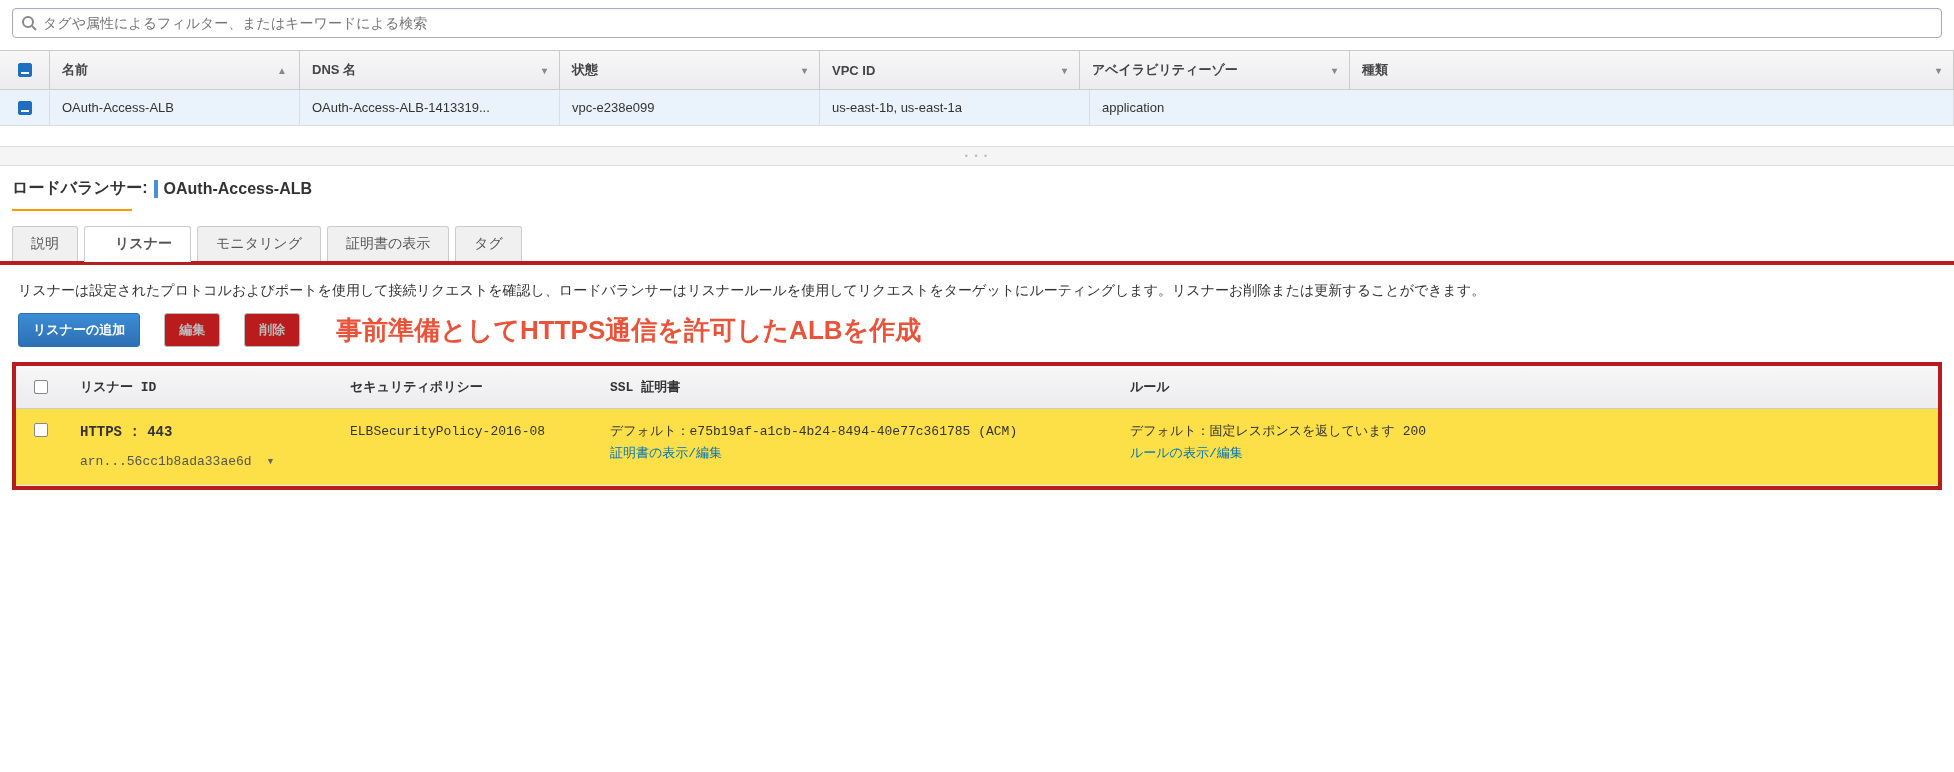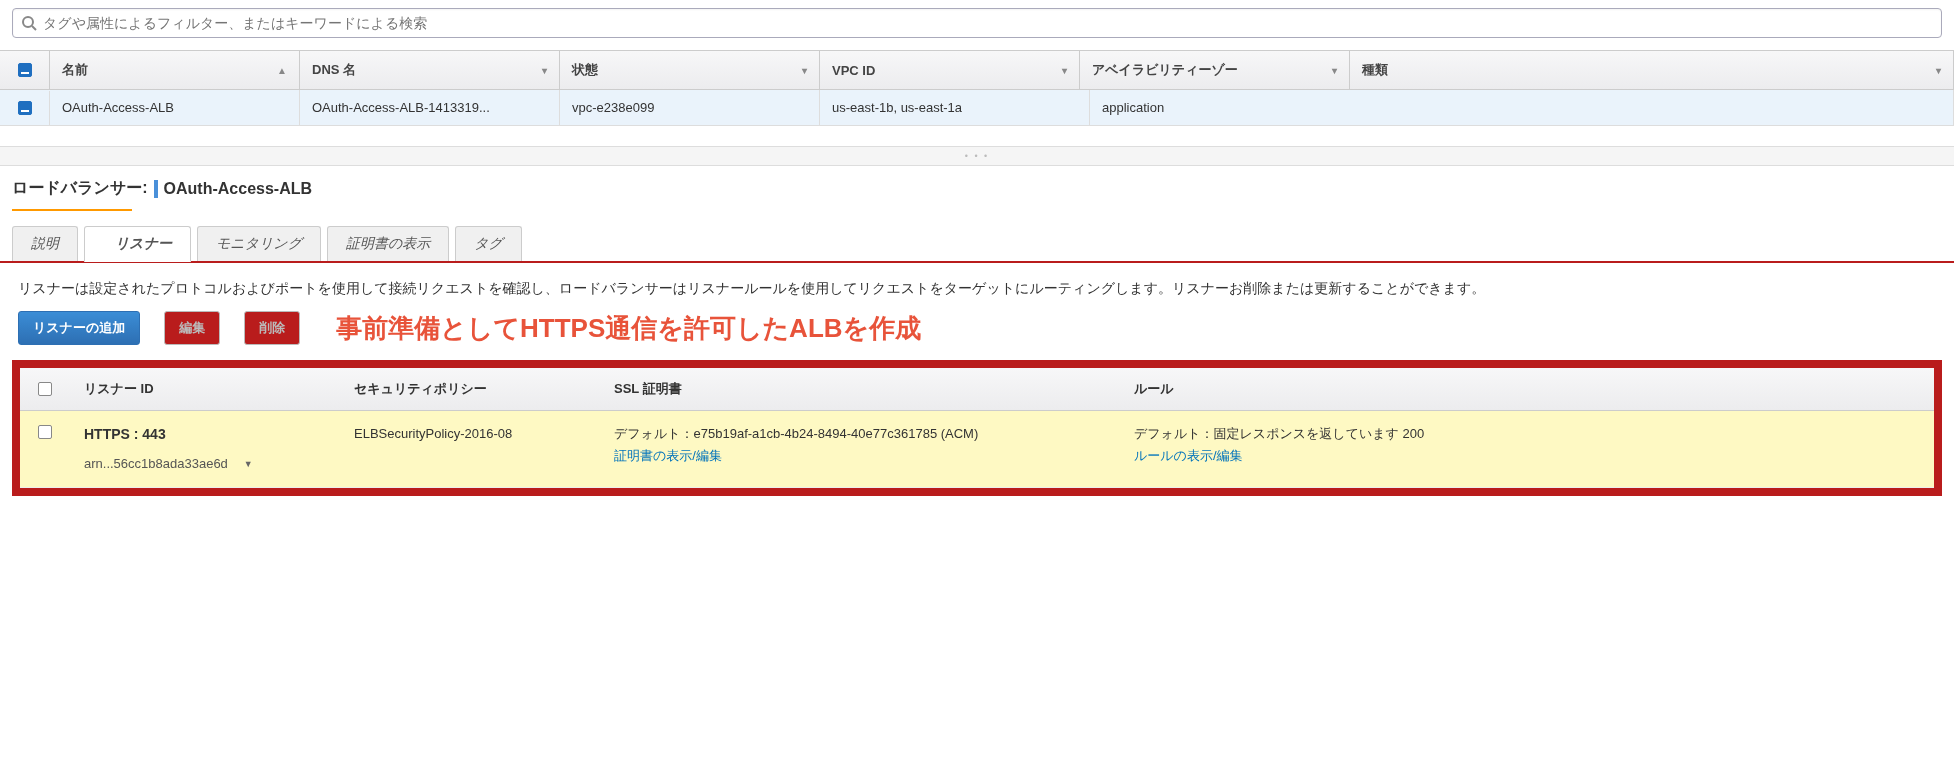--- a/index.html
+++ b/index.html
@@ -119,23 +119,22 @@
     .orange-underline {
       height: 2px;
       background: #ff9900;
       margin: 4px 12px 14px 12px;
       width: 120px;
     }
     .tabs {
       display: flex;
       gap: 6px;
       padding: 0 12px;
-      border-bottom: 2px solid #b91c1c;
+      border-bottom: 4px solid #b91c1c;
       align-items: flex-end;
-      font-style: italic;
     }
     .tab {
       padding: 8px 18px;
       background: #f0f0f0;
       border: 1px solid #ccc;
       border-bottom: none;
       border-radius: 3px 3px 0 0;
       color: #555;
       cursor: pointer;
       font-size: 14px;
@@ -179,22 +178,23 @@
       cursor: not-allowed;
     }
     .annotation {
       color: #e8533a;
       font-size: 26px;
       font-weight: bold;
       margin-left: 12px;
     }
     .red-box {
       margin: 0 12px 12px 12px;
-      border: 8px solid #b91c1c;
-      background: #fef9c3;
+      border: 4px solid #b91c1c;
+      background: #fde047;
+      font-family: Liberation Mono, monospace;
     }
     .listener-header {
       display: flex;
       background: linear-gradient(#f7f7f8, #ececee);
       border-bottom: 1px solid #ccc;
       font-weight: bold;
     }
     .listener-row {
       display: flex;
       border-bottom: 1px solid #eee;

